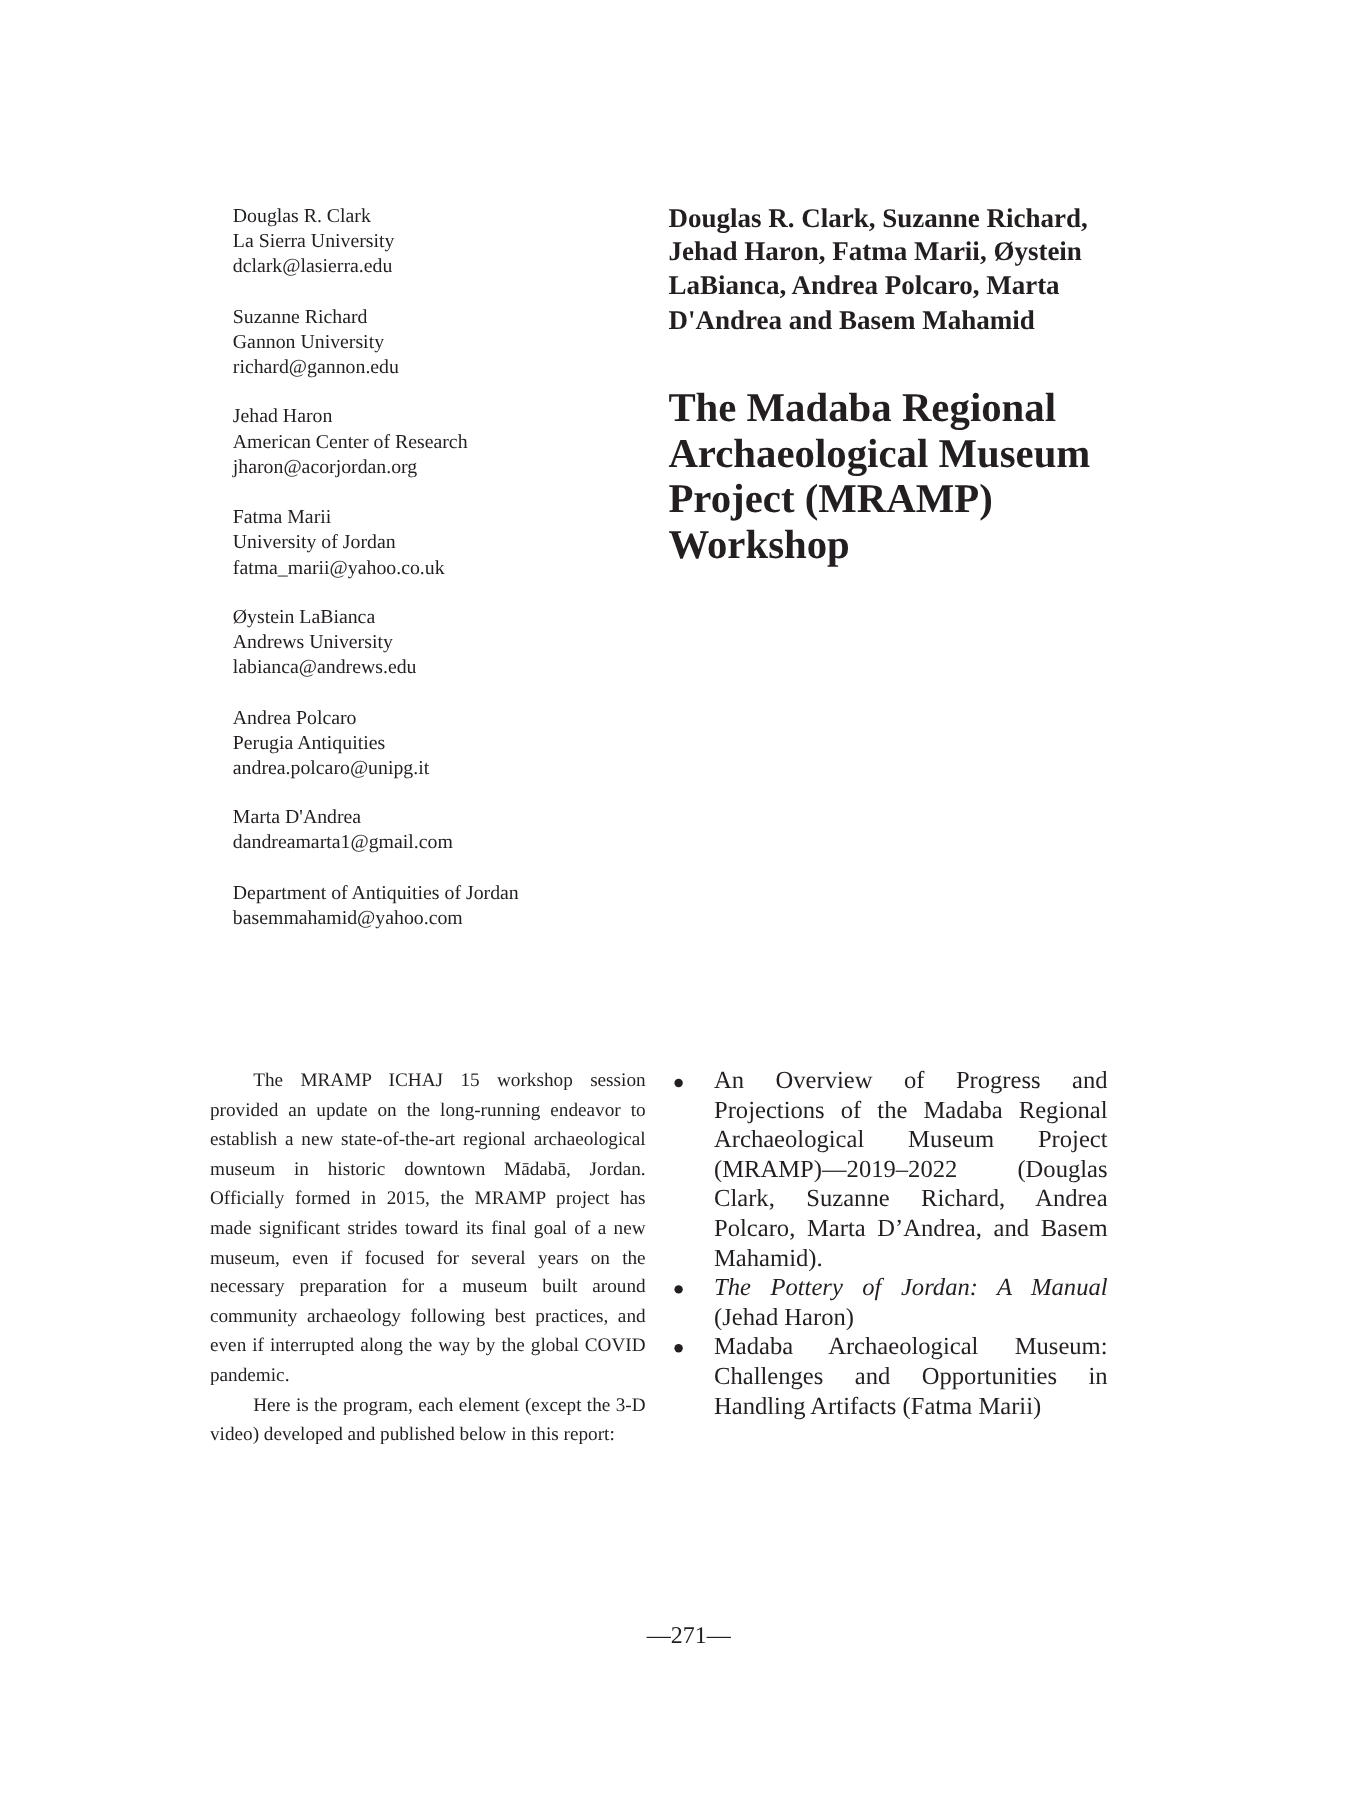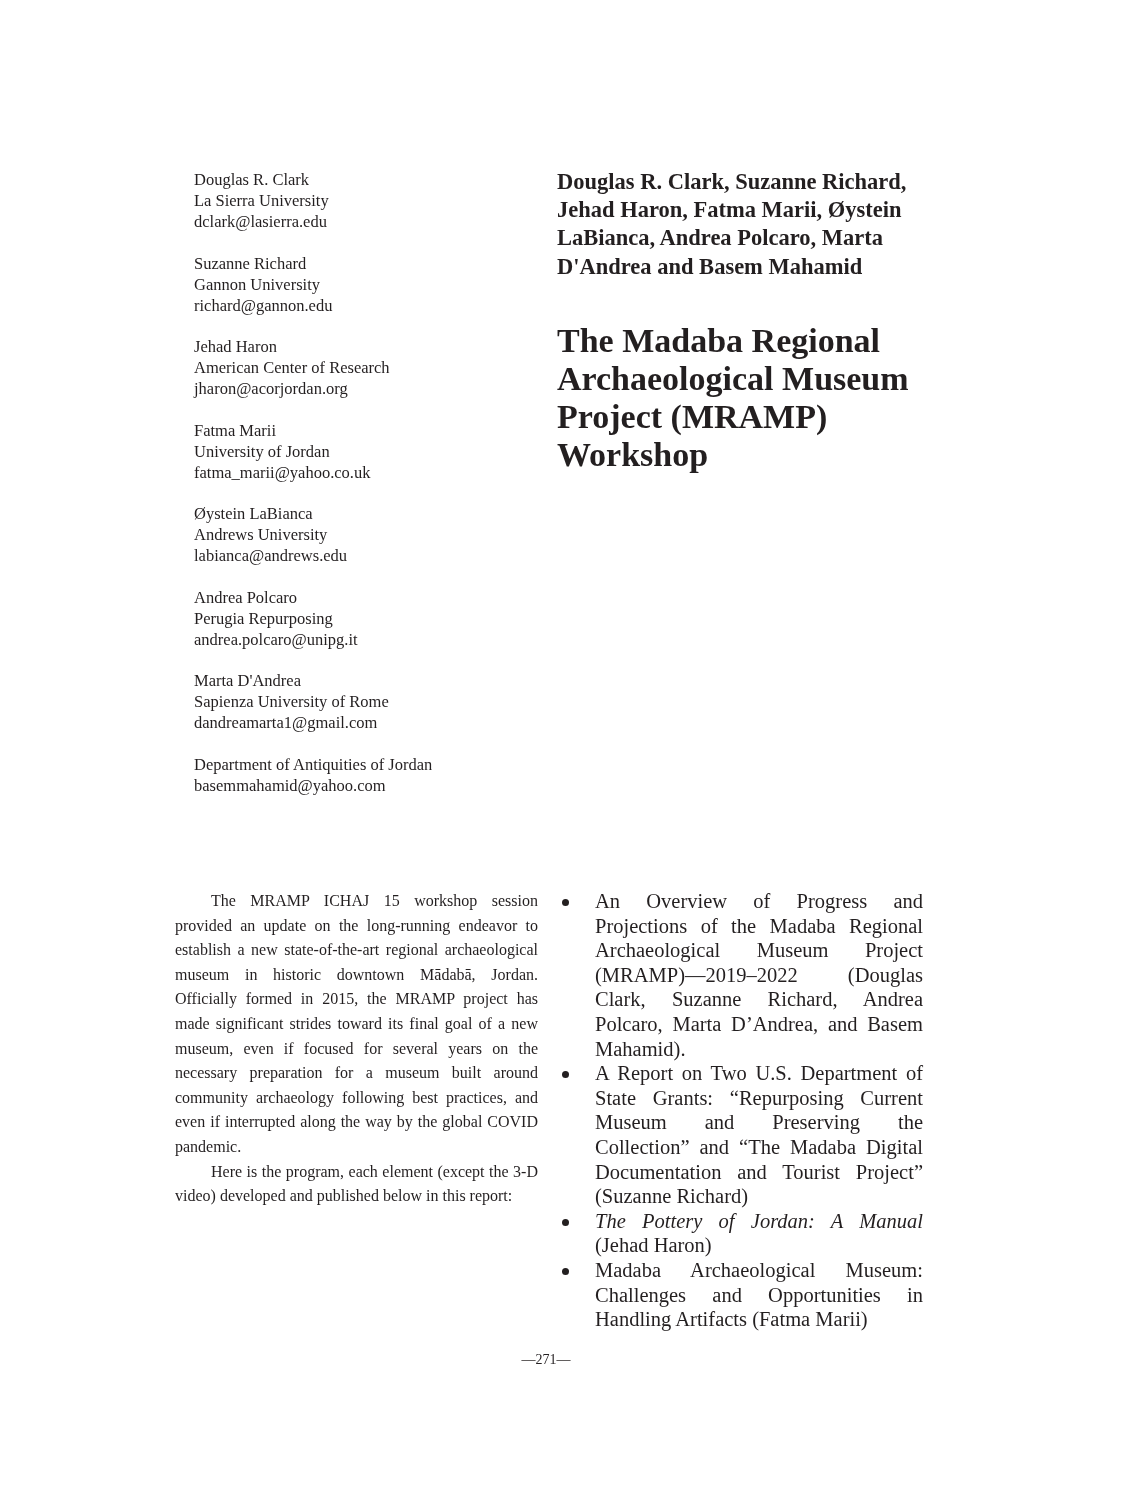--- a/index.html
+++ b/index.html
@@ -39,21 +39,21 @@
   .body-right ul { list-style: none; margin: 0; padding: 0; }
   .body-right li { position: relative; padding-left: 35px; text-align: justify; }
   .bullet {
     position: absolute; left: 2px; top: 10px; width: 7px; height: 7px;
     background: #231f20; border-radius: 50%;
   }
   .italic { font-style: italic; }
 
   .page-number {
     position: absolute; left: 0; width: 1092px; top: 1352px;
-    text-align: center; font-size: 14px;
+    text-align: center; font-size: 20px; padding-left: 28px;
   }
 </style>
 </head>
 <body>
 
 <div class="affil-col">
   <div class="affil">
     <div>Douglas R. Clark</div>
     <div>La Sierra University</div>
     <div>dclark@lasierra.edu</div>
@@ -73,26 +73,25 @@
     <div>University of Jordan</div>
     <div>fatma_marii@yahoo.co.uk</div>
   </div>
   <div class="affil">
     <div>Øystein LaBianca</div>
     <div>Andrews University</div>
     <div>labianca@andrews.edu</div>
   </div>
   <div class="affil">
     <div>Andrea Polcaro</div>
-    <div>Perugia Repurposing</div>
+    <div>Perugia Antiquities</div>
     <div>andrea.polcaro@unipg.it</div>
   </div>
   <div class="affil">
     <div>Marta D'Andrea</div>
-    <div>Sapienza University of Rome</div>
     <div>dandreamarta1@gmail.com</div>
   </div>
   <div class="affil">
     <div>Department of Antiquities of Jordan</div>
     <div>basemmahamid@yahoo.com</div>
   </div>
 </div>
 
 <div class="right-head">
   <p class="byline">Douglas R. Clark, Suzanne Richard, Jehad Haron, Fatma Marii, Øystein LaBianca, Andrea Polcaro, Marta D'Andrea and Basem Mahamid</p>
@@ -105,24 +104,20 @@
 </div>
 
 <div class="body-right">
   <ul>
     <li>
       <span class="bullet"></span>
       <span class="italic"></span><span>An Overview of Progress and Projections of the Madaba Regional Archaeological Museum Project (MRAMP)—2019–2022 (Douglas Clark, Suzanne Richard, Andrea Polcaro, Marta D’Andrea, and Basem Mahamid).</span>
     </li>
     <li>
       <span class="bullet"></span>
-      <span class="italic"></span><span>A Report on Two U.S. Depart­ment of State Grants: “Repurposing Current Museum and Preserving the Collection” and “The Madaba Digital Documentation and Tourist Project” (Suzanne Richard)</span>
-    </li>
-    <li>
-      <span class="bullet"></span>
       <span class="italic">The Pottery of Jordan: A Manual</span><span> (Jehad Haron)</span>
     </li>
     <li>
       <span class="bullet"></span>
       <span class="italic"></span><span>Madaba Archaeological Museum: Challenges and Opportunities in Handling Artifacts (Fatma Marii)</span>
     </li>
   </ul>
 </div>
 
 <div class="page-number">—271—</div>

